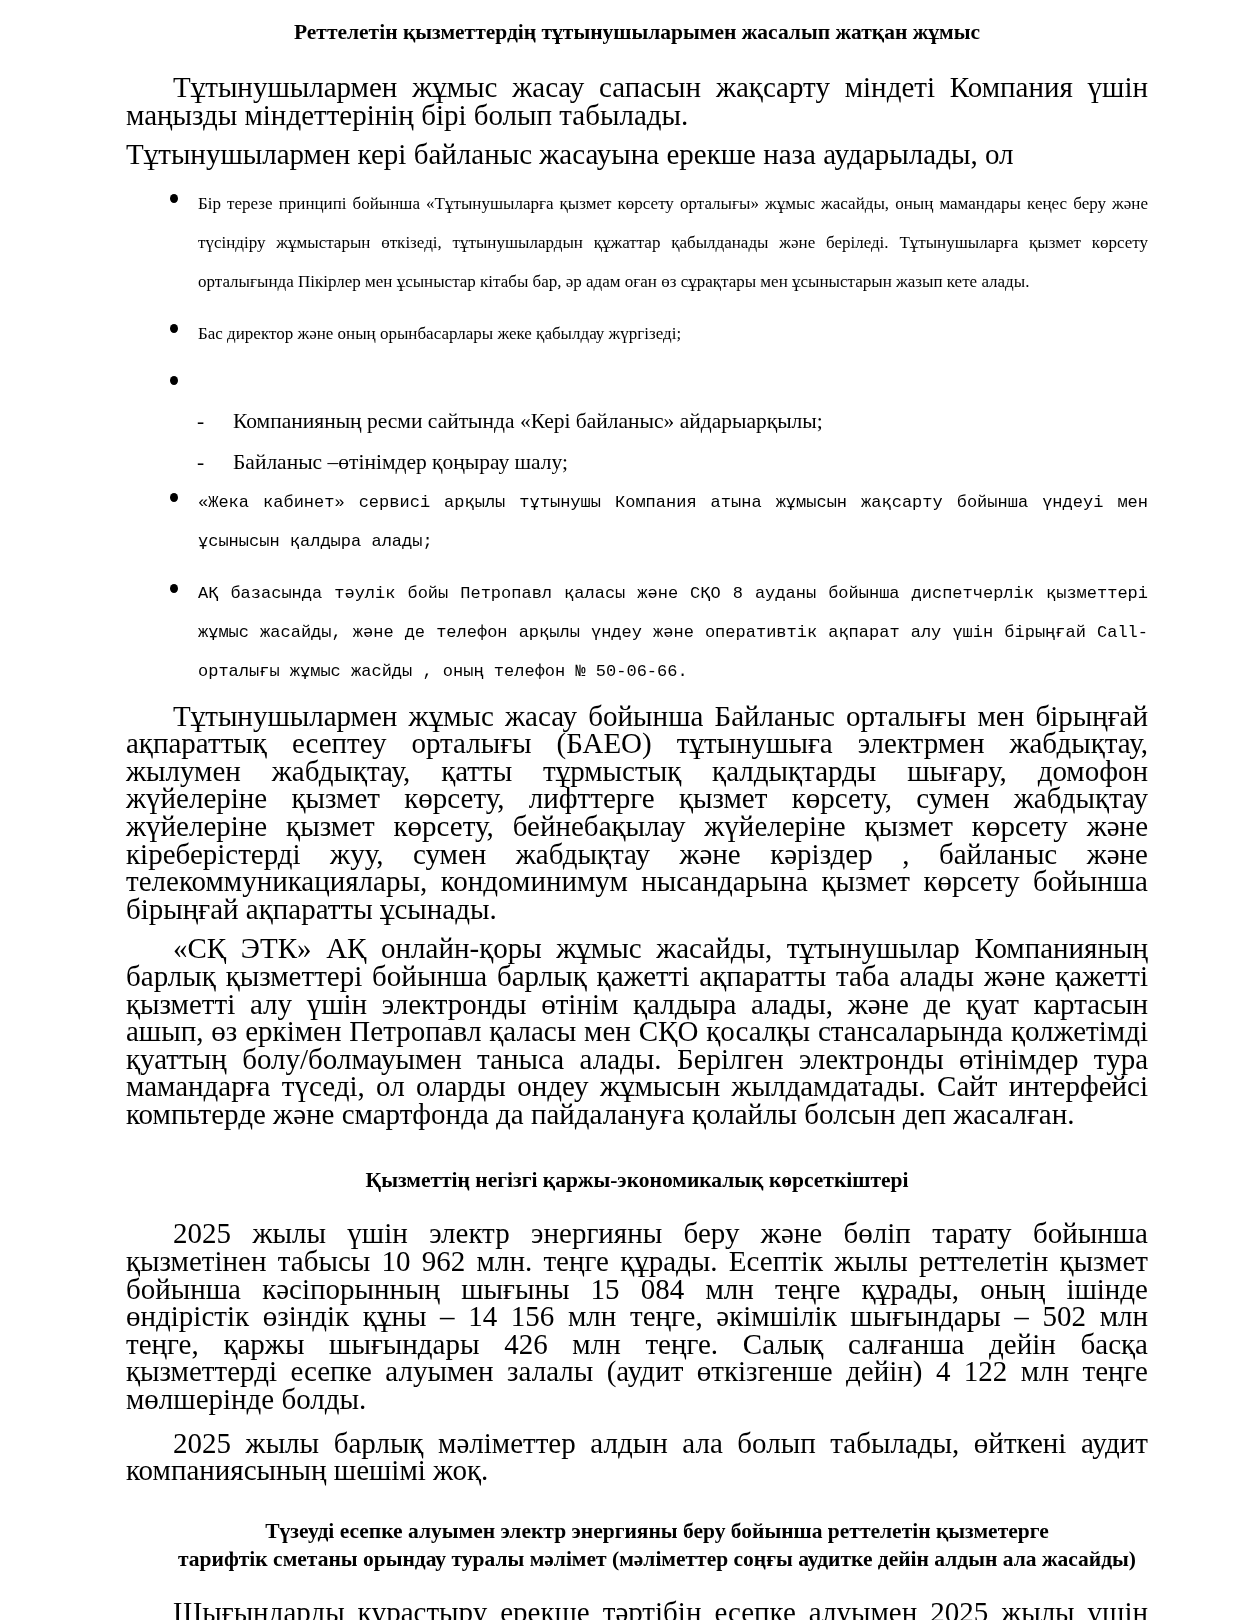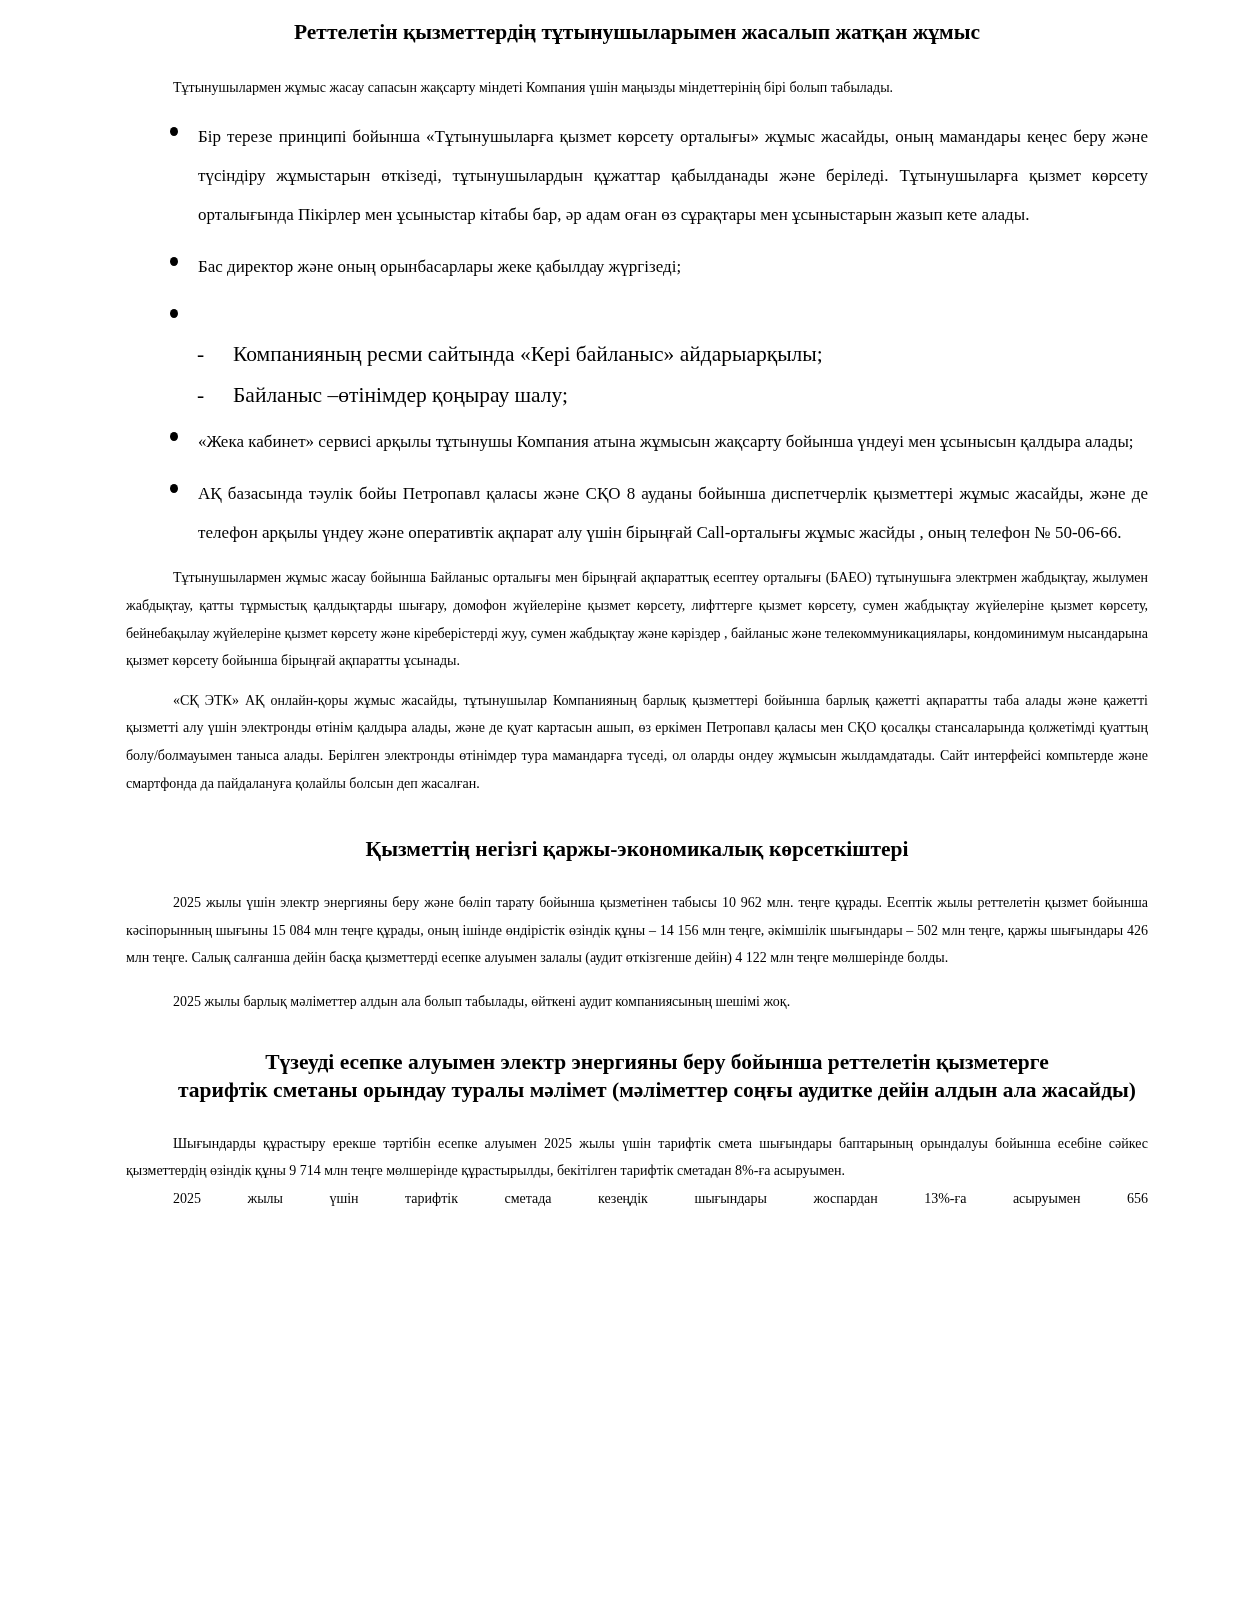--- a/index.html
+++ b/index.html
@@ -22,21 +22,21 @@
       width: 1022px;
     }
     .heading {
       font-weight: bold;
       text-align: center;
       font-size: 21.5px;
       line-height: 28px;
       margin: 0;
     }
     .p {
-      font-size: 14px;
+      font-size: 29px;
       line-height: 27.6px;
       text-align: justify;
       margin: 0;
     }
     .indent { text-indent: 47px; }
 
     ul.bullets {
       list-style: none;
       padding: 0;
       margin: 0;
@@ -76,20 +76,21 @@
   </style>
 </head>
 <body>
 
 <div class="page">
 
   <h1 class="heading" style="margin-top:6px;">Реттелетін қызметтердің тұтынушыларымен жасалып жатқан жұмыс</h1>
 
   <p class="p indent" style="margin-top:28px;">Тұтынушылармен жұмыс жасау сапасын жақсарту міндеті Компания үшін маңызды міндеттерінің бірі болып табылады.</p>
 
+  <p class="p" style="margin-top:12px;">Тұтынушылармен кері байланыс жасауына ерекше наза аударылады, ол</p>
 
   <ul class="bullets" style="margin-top:15px;">
     <li>
       <span class="bullet-dot"></span>
       <span>Бір терезе принципі бойынша «Тұтынушыларға қызмет көрсету орталығы»  жұмыс жасайды, оның мамандары кеңес беру және түсіндіру жұмыстарын өткізеді, тұтынушылардын құжаттар қабылданады және беріледі.  Тұтынушыларға қызмет көрсету орталығында Пікірлер мен ұсыныстар кітабы бар, әр адам оған өз сұрақтары мен ұсыныстарын жазып кете алады.</span>
     </li>
     <li style="margin-top:13px;">
       <span class="bullet-dot"></span>
       <span>Бас директор және оның орынбасарлары жеке қабылдау жүргізеді;</span>
     </li>
@@ -103,21 +104,21 @@
     <li>
       <span class="dash-mark">-</span>
       <span>Компанияның ресми сайтында «Кері байланыс» айдарыарқылы;</span>
     </li>
     <li style="margin-top:13px;">
       <span class="dash-mark">-</span>
       <span>Байланыс –өтінімдер қоңырау шалу;</span>
     </li>
   </ul>
 
-  <ul class="bullets" style="margin-top:13px;">
+  <ul class="bullets" style="margin-top:6px;font-family:Liberation Mono, monospace;">
     <li>
       <span class="bullet-dot"></span>
       <span>«Жека кабинет» сервисі арқылы тұтынушы Компания атына жұмысын жақсарту бойынша үндеуі мен ұсынысын қалдыра алады;</span>
     </li>
     <li style="margin-top:13px;">
       <span class="bullet-dot"></span>
       <span>АҚ базасында тәулік бойы Петропавл қаласы және СҚО 8 ауданы бойынша диспетчерлік қызметтері жұмыс жасайды, және де телефон арқылы үндеу және оперативтік ақпарат алу үшін бірыңғай Call-орталығы жұмыс жасйды , оның телефон № 50-06-66.</span>
     </li>
   </ul>
 

